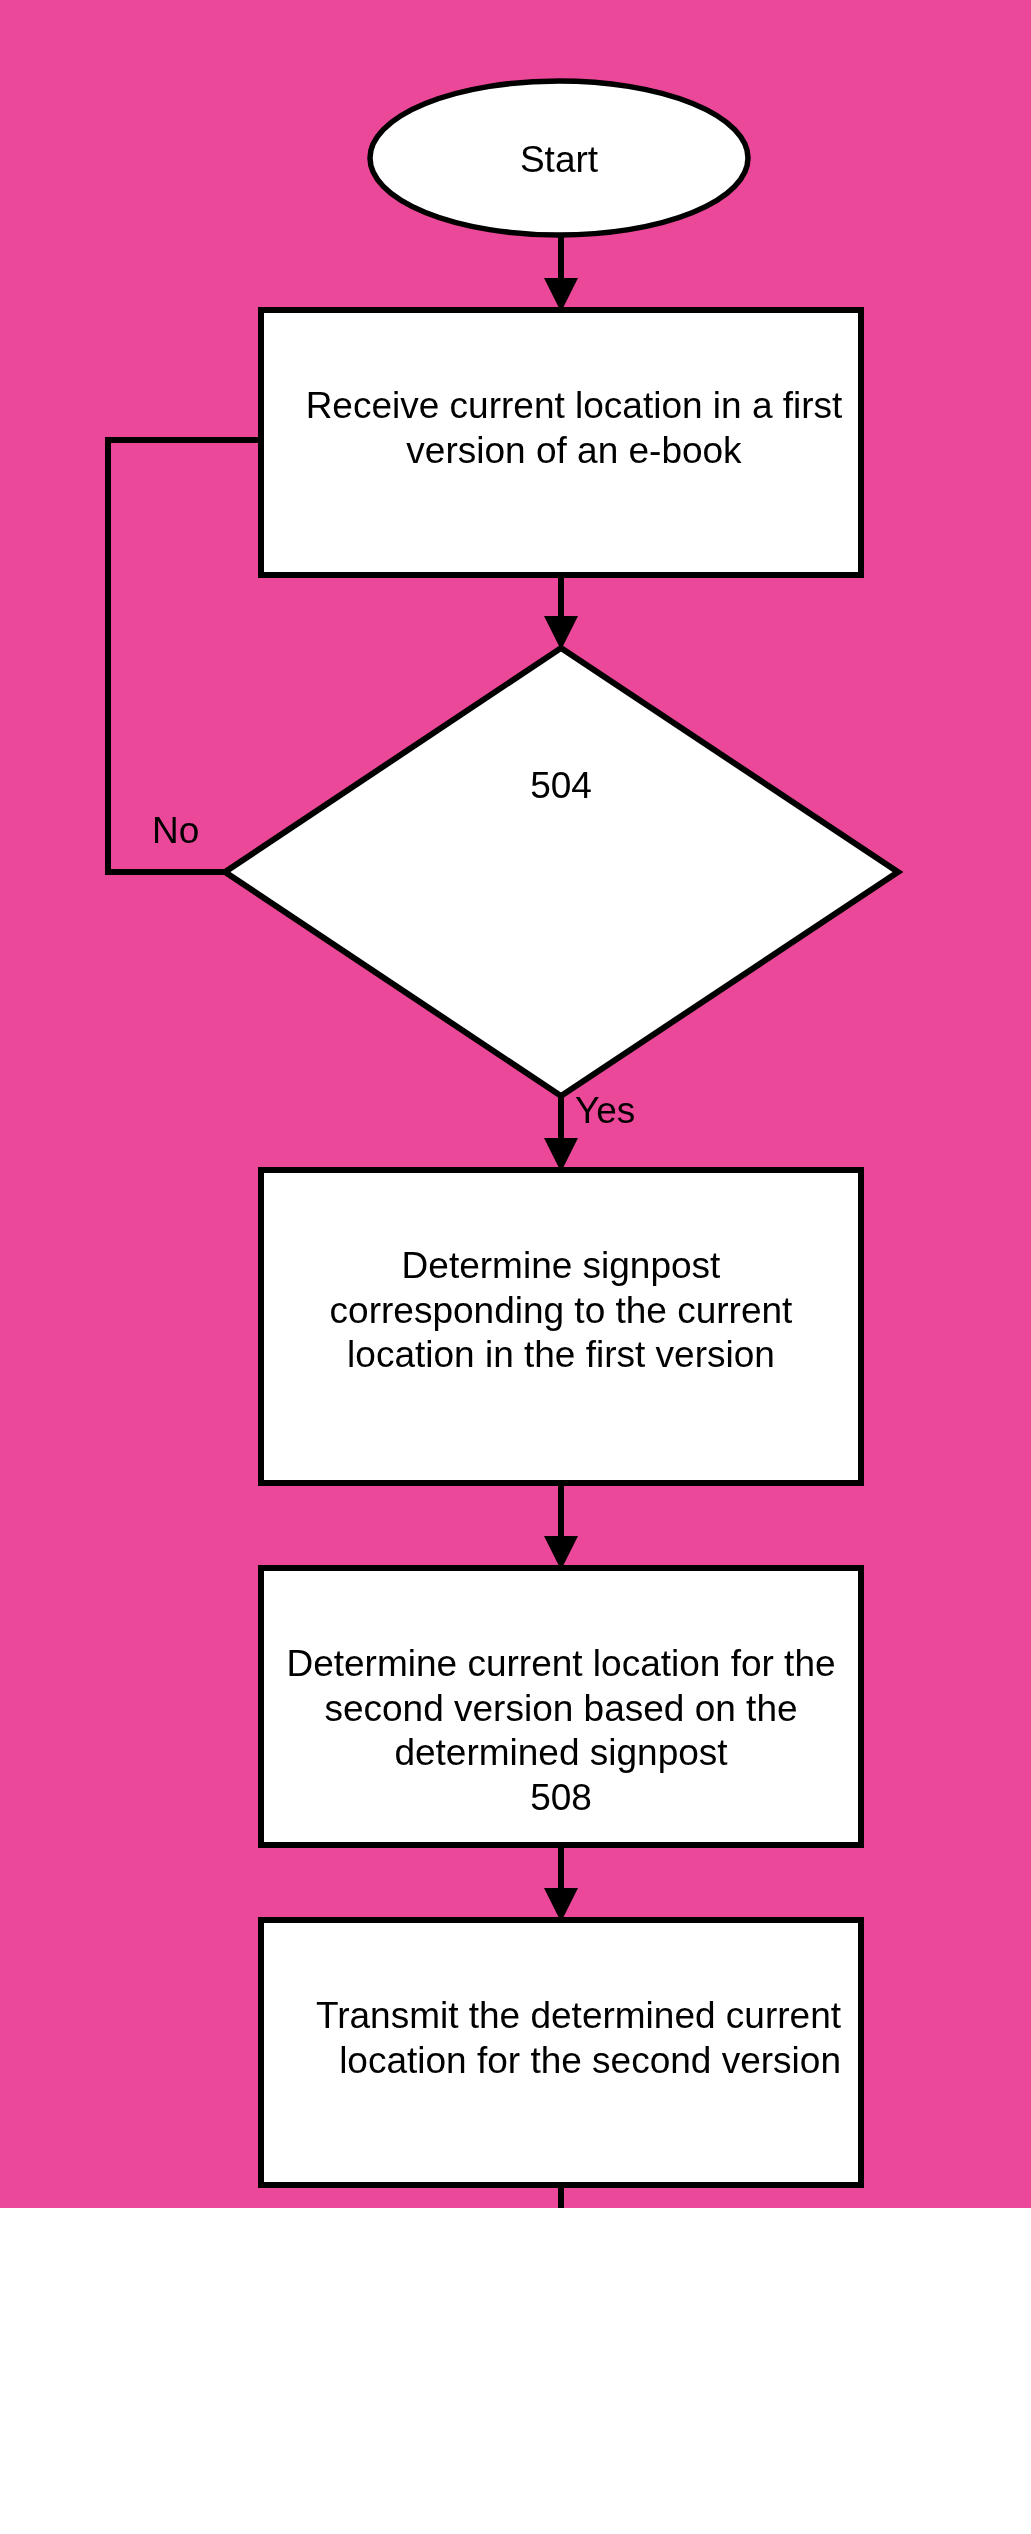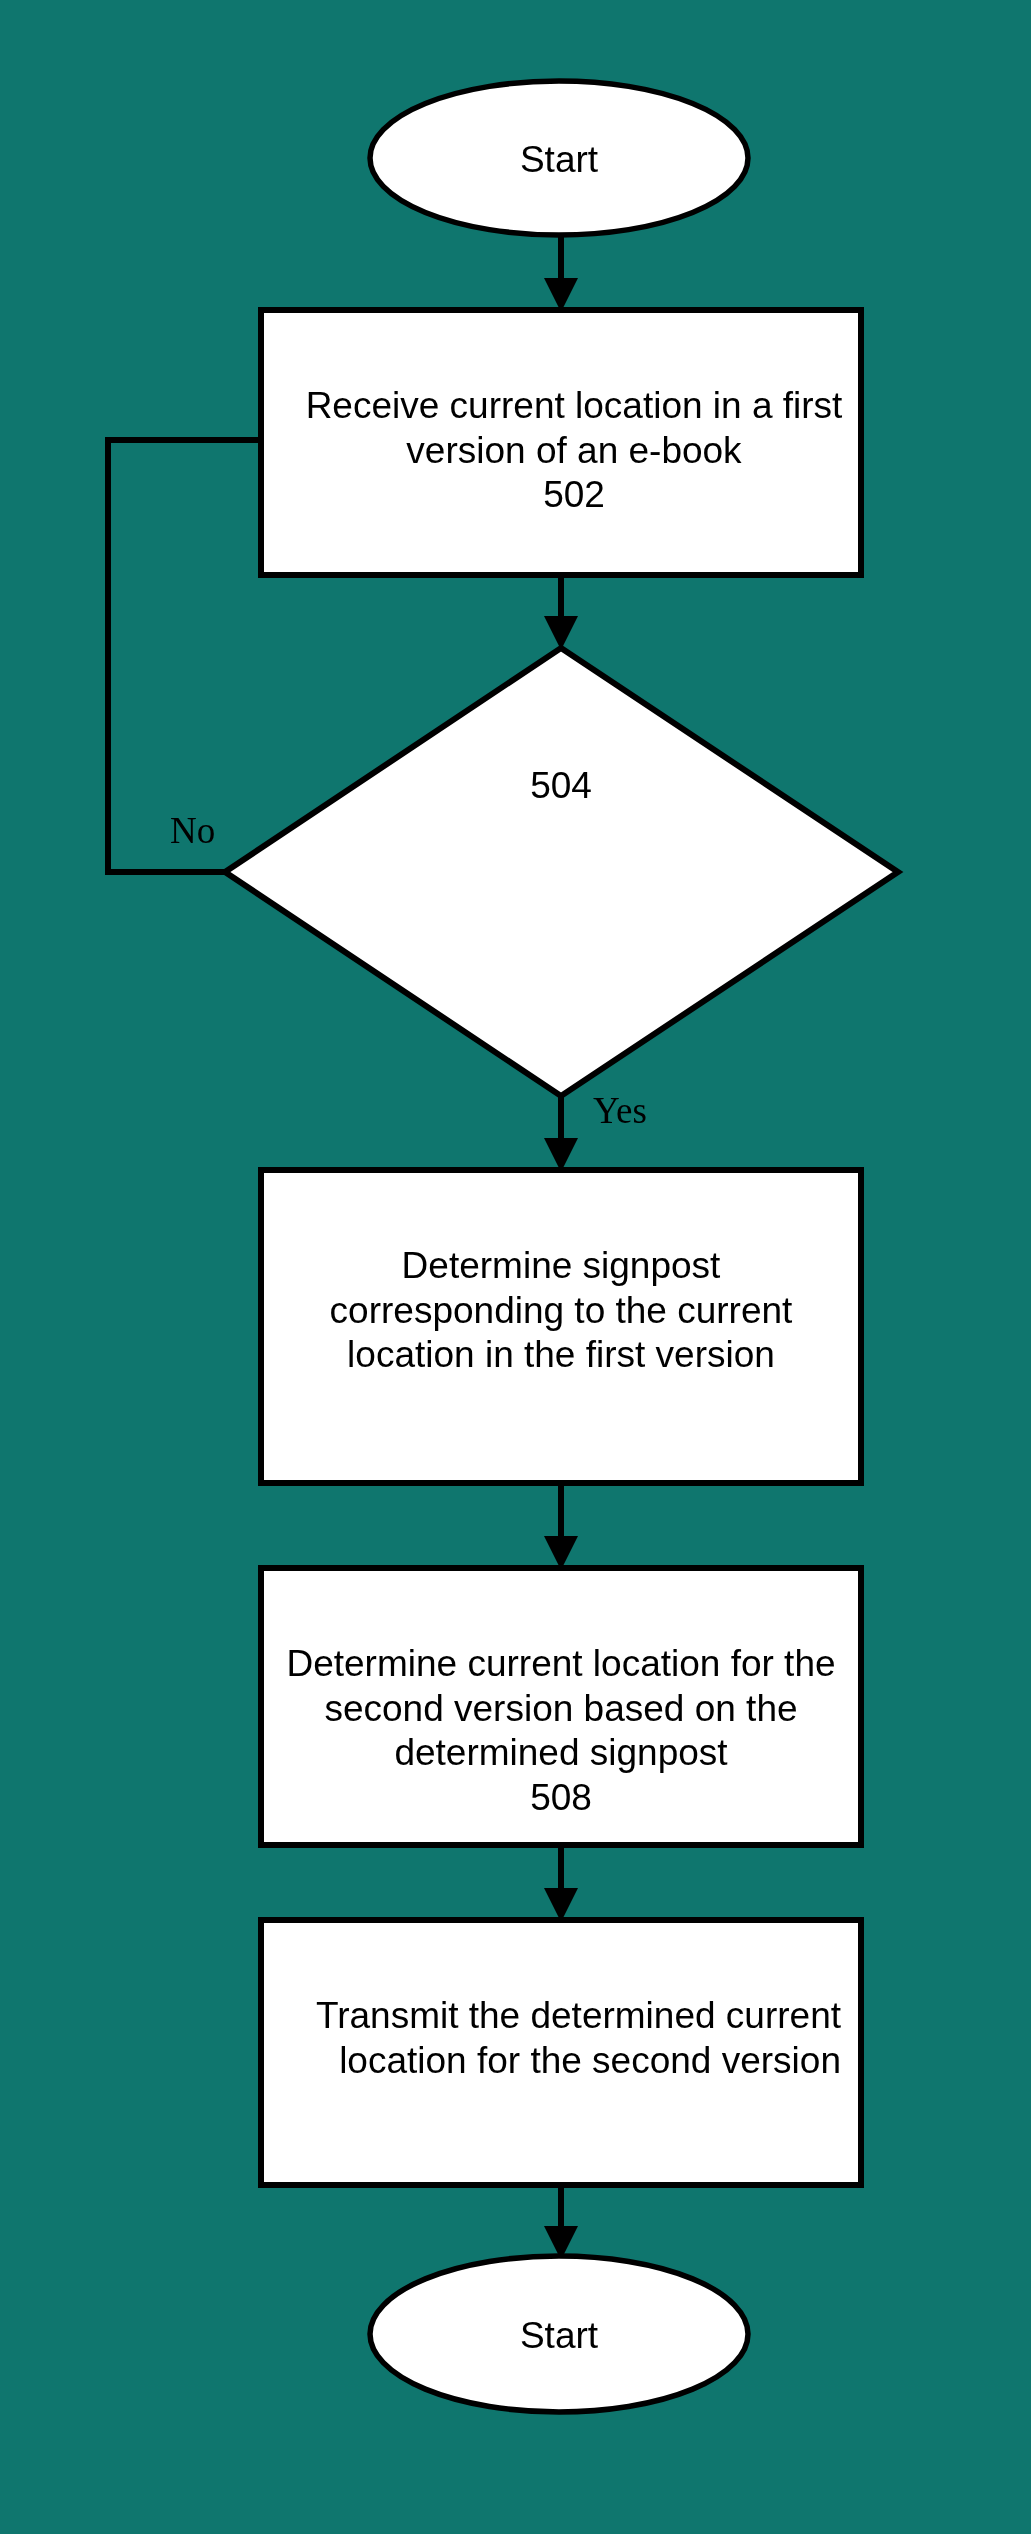--- a/index.html
+++ b/index.html
@@ -4,22 +4,22 @@
 <title>Flowchart</title>
 <style>
   html, body {
     margin: 0;
     padding: 0;
     background: #ffffff;
   }
   #canvas {
     position: relative;
     width: 1031px;
-    height: 2534px;
-    background: #0f766e;
+    height: 2208px;
+    background: #ec4899;
     overflow: hidden;
     font-family: "Liberation Sans", sans-serif;
   }
   #flow-svg {
     position: absolute;
     top: 0;
     left: 0;
     width: 1031px;
     height: 2534px;
   }
@@ -53,26 +53,25 @@
   }
   .process-label {
     font-size: 37px;
   }
   .decision-label {
     font-size: 37px;
   }
   .edge-label {
     position: absolute;
     color: #000000;
-    font-family: Liberation Serif, serif;
+    font-family: Liberation Sans, sans-serif;
     font-size: 37px;
     line-height: 1;
     white-space: nowrap;
     pointer-events: none;
-    margin-left: 18px;
   }
   .ref-num { display: block; }
 </style>
 </head>
 <body>
 
 <div id="canvas">
 
   <svg id="flow-svg" viewBox="0 0 1031 2534">
 
@@ -110,21 +109,20 @@
     <rect class="node-shape shape-process" x="261" y="1920" width="600" height="265"></rect>
 
     <ellipse class="node-shape shape-terminal" cx="559" cy="2334" rx="189" ry="78"></ellipse>
 
   </svg>
 
   <div class="node-text terminal-label" style="left:370px; top:138px; width:378px;">Start</div>
 
   <div class="node-text process-label" style="left:294px; top:340px; width:560px;">
     <span>Receive current location in a first version of an e-book</span>
-    <span class="ref-num">502</span>
   </div>
 
   <div class="node-text decision-label" style="left:281px; top:720px; width:560px;">
     <span class="ref-num">504</span>
   </div>
 
   <div class="node-text process-label" style="left:281px; top:1200px; width:560px;">
     <span>Determine signpost corresponding to the current location in the first version</span>
   </div>
 

